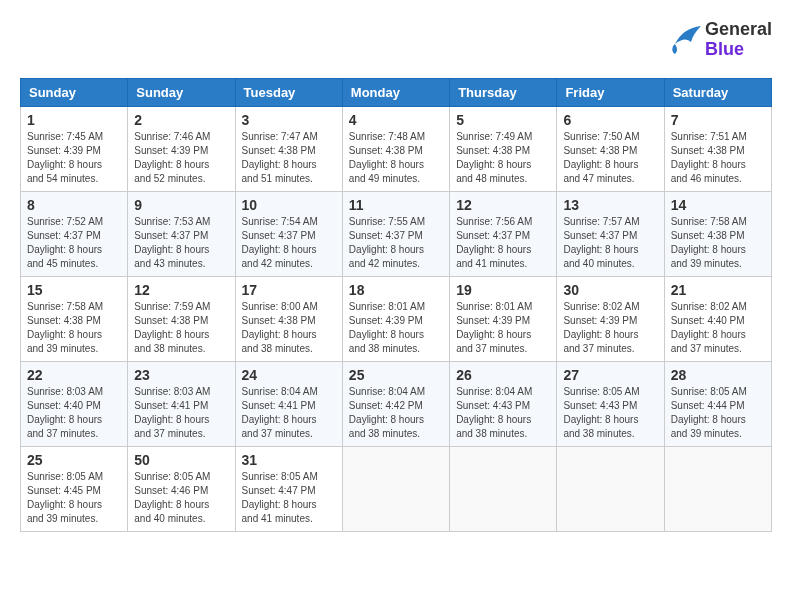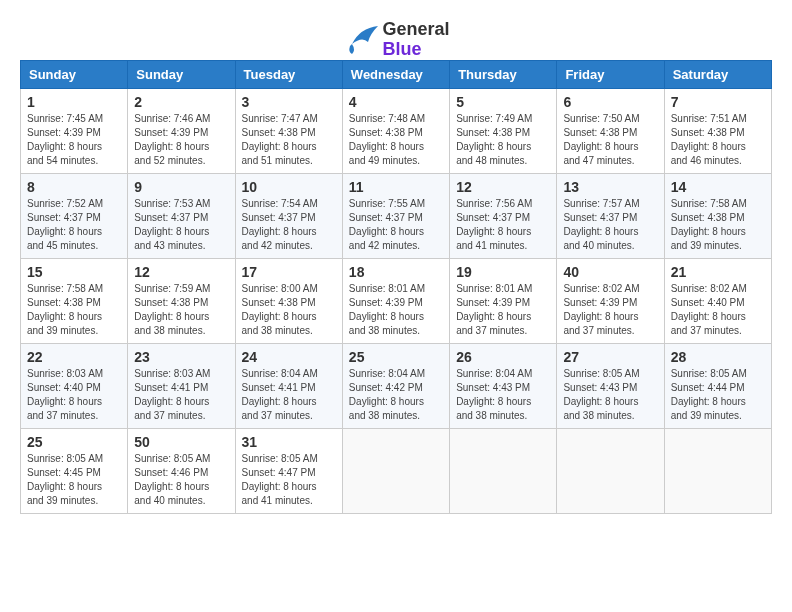--- a/index.html
+++ b/index.html
@@ -5,23 +5,23 @@
     * { box-sizing: border-box; margin: 0; padding: 0; }
     body {
       font-family: Arial, sans-serif;
       background: #fff;
       width: 792px;
       min-height: 612px;
       padding: 20px;
     }
     .header {
       display: flex;
-      justify-content: center;
+      justify-content: flex-end;
       align-items: flex-start;
-      margin-bottom: 0;
+      margin-bottom: 18px;
     }
     .logo {
       display: flex;
       align-items: center;
       gap: 4px;
     }
     .logo-text {
       font-size: 18px;
       font-weight: bold;
       color: #333;
@@ -107,21 +107,21 @@
     <div class="location"></div>
   </div>
 </div>
 
 <table class="calendar">
   <thead>
     <tr>
     <th>Sunday</th>
         <th>Sunday</th>
         <th>Tuesday</th>
-        <th>Wednesday</th>
+        <th>Monday</th>
         <th>Thursday</th>
         <th>Friday</th>
         <th>Saturday</th>
       </tr>
   </thead>
   <tbody id="calendar-body">
   <tr>
         <td>
         <span class="day-number">1</span>
         <div class="day-info">
@@ -272,21 +272,21 @@
       </td>
         <td>
         <span class="day-number">19</span>
         <div class="day-info">
           Sunrise: 8:01 AM<br>
           Sunset: 4:39 PM<br>
           Daylight: 8 hours and 37 minutes.
         </div>
       </td>
         <td>
-        <span class="day-number">40</span>
+        <span class="day-number">30</span>
         <div class="day-info">
           Sunrise: 8:02 AM<br>
           Sunset: 4:39 PM<br>
           Daylight: 8 hours and 37 minutes.
         </div>
       </td>
         <td>
         <span class="day-number">21</span>
         <div class="day-info">
           Sunrise: 8:02 AM<br>

